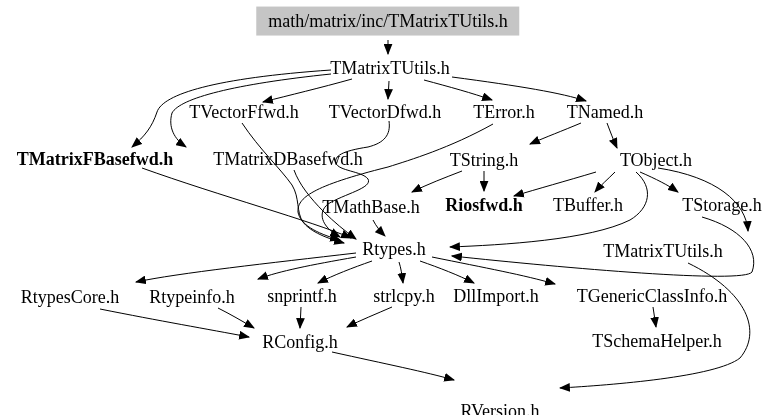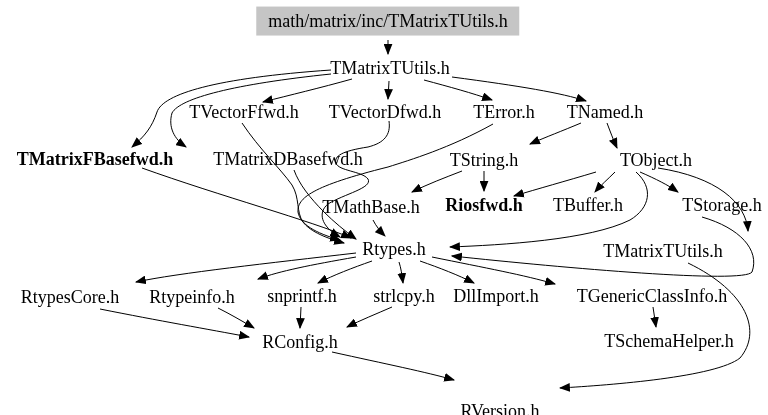--- a/index.html
+++ b/index.html
@@ -91,16 +91,16 @@
       <div class="node" style="left: 690px; top: 205px; margin-left: 32px;">TStorage.h</div>
       <div class="node" style="left: 394px; top: 249px;">Rtypes.h</div>
       <div class="node" style="left: 663px; top: 251px;">TMatrixTUtils.h</div>
       <div class="node" style="left: 70px; top: 297px;">RtypesCore.h</div>
       <div class="node" style="left: 192px; top: 297px;">Rtypeinfo.h</div>
       <div class="node" style="left: 302px; top: 296px;">snprintf.h</div>
       <div class="node" style="left: 404px; top: 296px;">strlcpy.h</div>
       <div class="node" style="left: 496px; top: 296px;">DllImport.h</div>
       <div class="node" style="left: 652px; top: 296px;">TGenericClassInfo.h</div>
       <div class="node" style="left: 300px; top: 342px;">RConfig.h</div>
-      <div class="node" style="left: 657px; top: 341px; margin-left: 12px;">TSchemaHelper.h</div>
+      <div class="node" style="left: 657px; top: 341px;">TSchemaHelper.h</div>
       <div class="node" style="left: 500px; top: 387px; margin-top: 24px;">RVersion.h</div>
     </div>
 </div>
 
 </body></html>

